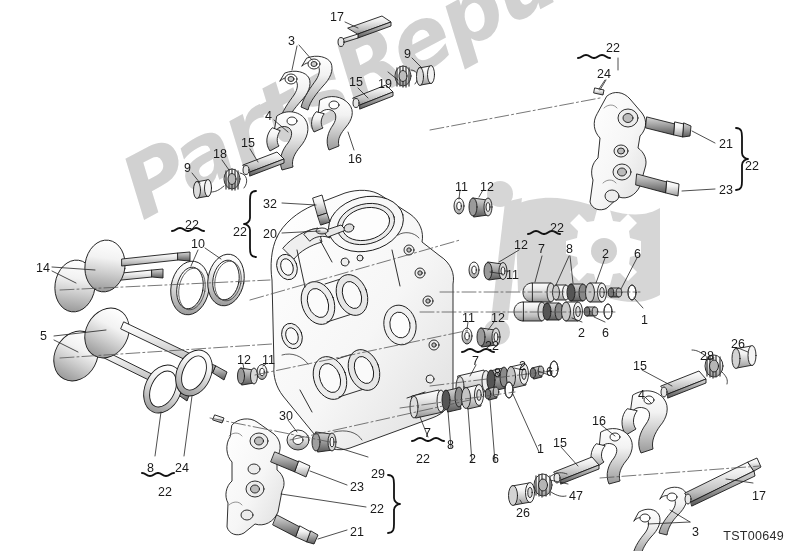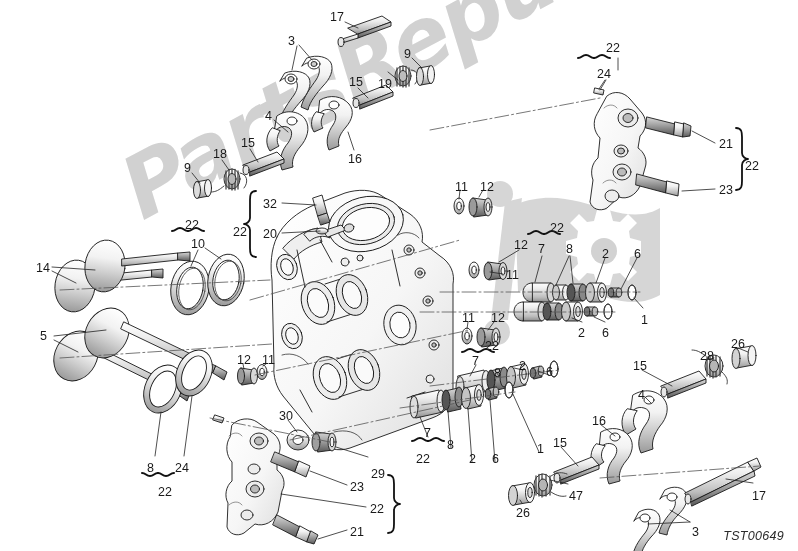--- a/index.html
+++ b/index.html
@@ -768,14 +768,14 @@
       <div class="callout" style="left: 633px; top: 360px;">15</div>
       <div class="callout" style="left: 638px; top: 389px;">4</div>
       <div class="callout" style="left: 592px; top: 415px;">16</div>
       <div class="callout" style="left: 553px; top: 437px;">15</div>
       <div class="callout" style="left: 569px; top: 490px;">47</div>
       <div class="callout" style="left: 516px; top: 507px;">26</div>
       <div class="callout" style="left: 752px; top: 490px;">17</div>
       <div class="callout" style="left: 692px; top: 526px;">3</div>
     </div>
 
-  <div class="code" style="right:14px;bottom:8px;font-style:italic;">TST00649</div>
+  <div class="code" style="right:14px;bottom:8px;">TST00649</div>
 </div>
 
 </body></html>

